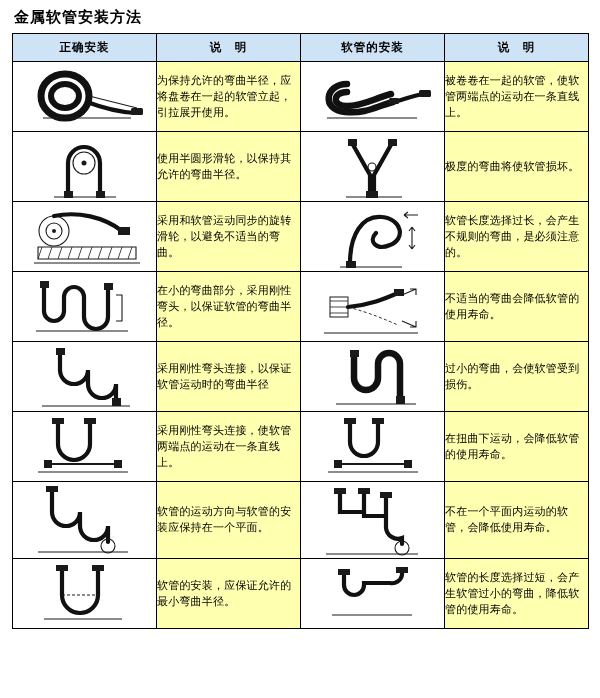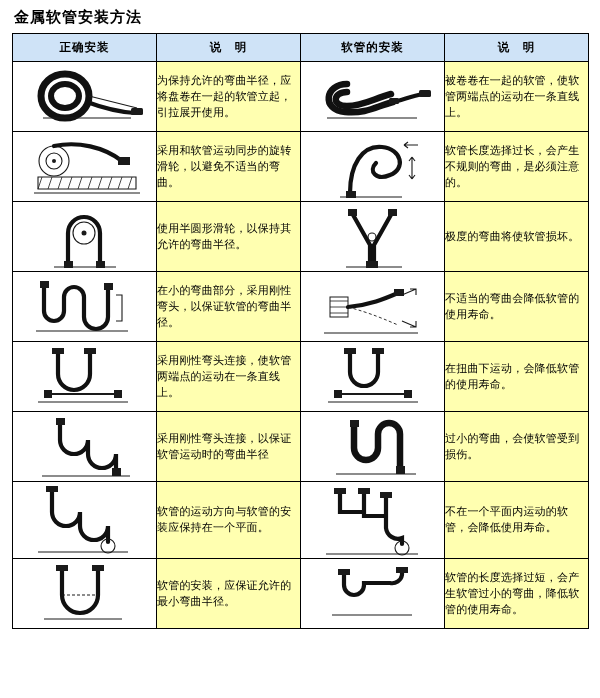--- a/index.html
+++ b/index.html
@@ -129,20 +129,50 @@
             <path class="ln" d="M20 52 L110 52"></path>
           </svg>
         </div>
       </td>
       <td class="cell-txt">被卷卷在一起的软管，使软管两端点的运动在一条直线上。</td>
     </tr>
 
     <tr class="row-body">
       <td class="cell-img">
         <div class="figbox">
+          <svg width="120" height="64" viewBox="0 0 120 64">
+            <path class="thick" d="M44 58 L44 28 A16 16 0 0 1 76 28 L76 58"></path>
+            <circle cx="60" cy="28" r="11" class="ln"></circle>
+            <circle cx="60" cy="28" r="2.5" class="fillk"></circle>
+            <rect x="40" y="56" width="9" height="7" class="fillk"></rect>
+            <rect x="72" y="56" width="9" height="7" class="fillk"></rect>
+            <path class="ln" d="M30 62 L92 62"></path>
+          </svg>
+        </div>
+      </td>
+      <td class="cell-txt">使用半圆形滑轮，以保持其允许的弯曲半径。</td>
+      <td class="cell-img">
+        <div class="figbox">
+          <svg width="120" height="64" viewBox="0 0 120 64">
+            <path class="thick" d="M40 8 L58 40 L58 58"></path>
+            <path class="thick" d="M80 8 L62 40 L62 58"></path>
+            <circle cx="60" cy="32" r="4" class="ln"></circle>
+            <rect x="36" y="4" width="9" height="7" class="fillk"></rect>
+            <rect x="76" y="4" width="9" height="7" class="fillk"></rect>
+            <rect x="54" y="56" width="12" height="7" class="fillk"></rect>
+            <path class="ln" d="M34 62 L90 62"></path>
+          </svg>
+        </div>
+      </td>
+      <td class="cell-txt">极度的弯曲将使软管损坏。</td>
+    </tr>
+
+    <tr class="row-body">
+      <td class="cell-img">
+        <div class="figbox">
           <svg width="132" height="64" viewBox="0 0 132 64">
             <circle cx="36" cy="26" r="15" class="ln"></circle>
             <circle cx="36" cy="26" r="8" class="ln"></circle>
             <circle cx="36" cy="26" r="2" class="fillk"></circle>
             <path class="thick" d="M36 11 C 60 6, 86 12, 104 26"></path>
             <path class="ln" d="M20 42 L118 42 L118 54 L20 54 Z"></path>
             <path class="hatch" d="M24 42 L20 54 M34 42 L30 54 M44 42 L40 54 M54 42 L50 54 M64 42 L60 54 M74 42 L70 54 M84 42 L80 54 M94 42 L90 54 M104 42 L100 54 M114 42 L110 54"></path>
             <rect x="100" y="22" width="12" height="8" class="fillk"></rect>
             <path class="ln" d="M16 58 L122 58"></path>
           </svg>
@@ -159,50 +189,20 @@
             <path class="ln" d="M106 22 L106 44 M106 22 L103 26 M106 22 L109 26 M106 44 L103 40 M106 44 L109 40"></path>
           </svg>
         </div>
       </td>
       <td class="cell-txt">软管长度选择过长，会产生不规则的弯曲，是必须注意的。</td>
     </tr>
 
     <tr class="row-body">
       <td class="cell-img">
         <div class="figbox">
-          <svg width="120" height="64" viewBox="0 0 120 64">
-            <path class="thick" d="M44 58 L44 28 A16 16 0 0 1 76 28 L76 58"></path>
-            <circle cx="60" cy="28" r="11" class="ln"></circle>
-            <circle cx="60" cy="28" r="2.5" class="fillk"></circle>
-            <rect x="40" y="56" width="9" height="7" class="fillk"></rect>
-            <rect x="72" y="56" width="9" height="7" class="fillk"></rect>
-            <path class="ln" d="M30 62 L92 62"></path>
-          </svg>
-        </div>
-      </td>
-      <td class="cell-txt">使用半圆形滑轮，以保持其允许的弯曲半径。</td>
-      <td class="cell-img">
-        <div class="figbox">
-          <svg width="120" height="64" viewBox="0 0 120 64">
-            <path class="thick" d="M40 8 L58 40 L58 58"></path>
-            <path class="thick" d="M80 8 L62 40 L62 58"></path>
-            <circle cx="60" cy="32" r="4" class="ln"></circle>
-            <rect x="36" y="4" width="9" height="7" class="fillk"></rect>
-            <rect x="76" y="4" width="9" height="7" class="fillk"></rect>
-            <rect x="54" y="56" width="12" height="7" class="fillk"></rect>
-            <path class="ln" d="M34 62 L90 62"></path>
-          </svg>
-        </div>
-      </td>
-      <td class="cell-txt">极度的弯曲将使软管损坏。</td>
-    </tr>
-
-    <tr class="row-body">
-      <td class="cell-img">
-        <div class="figbox">
           <svg width="132" height="64" viewBox="0 0 132 64">
             <path class="thick" d="M26 10 L26 36 A10 10 0 0 0 46 36 L46 22 A10 10 0 0 1 66 22 L66 42 A12 12 0 0 0 90 42 L90 14"></path>
             <rect x="22" y="6" width="9" height="7" class="fillk"></rect>
             <rect x="86" y="8" width="9" height="7" class="fillk"></rect>
             <path class="ln" d="M18 56 L110 56"></path>
             <path class="ln" d="M98 20 L104 20 L104 46 L98 46"></path>
           </svg>
         </div>
       </td>
       <td class="cell-txt">在小的弯曲部分，采用刚性弯头，以保证软管的弯曲半径。</td>
@@ -219,20 +219,45 @@
             <path class="ln" d="M18 58 L112 58"></path>
           </svg>
         </div>
       </td>
       <td class="cell-txt">不适当的弯曲会降低软管的使用寿命。</td>
     </tr>
 
     <tr class="row-body">
       <td class="cell-img">
         <div class="figbox">
+          <svg width="132" height="66" viewBox="0 0 132 66">
+            <path class="thick" d="M42 8 L42 26 A14 14 0 0 0 70 26 L70 40 A14 14 0 0 0 98 40 L98 56"></path>
+            <rect x="38" y="4" width="9" height="7" class="fillk"></rect>
+            <rect x="94" y="54" width="9" height="8" class="fillk"></rect>
+            <path class="ln" d="M24 62 L112 62"></path>
+          </svg>
+        </div>
+      </td>
+      <td class="cell-txt">采用刚性弯头连接，以保证软管运动时的弯曲半径</td>
+      <td class="cell-img">
+        <div class="figbox">
+          <svg width="132" height="66" viewBox="0 0 132 66">
+            <path class="thickw" d="M48 10 L48 34 A12 12 0 0 0 72 34 L72 20 A11 11 0 0 1 94 20 L94 54"></path>
+            <rect x="44" y="6" width="9" height="7" class="fillk"></rect>
+            <rect x="90" y="52" width="9" height="8" class="fillk"></rect>
+            <path class="ln" d="M30 60 L110 60"></path>
+          </svg>
+        </div>
+      </td>
+      <td class="cell-txt">过小的弯曲，会使软管受到损伤。</td>
+    </tr>
+
+    <tr class="row-body">
+      <td class="cell-img">
+        <div class="figbox">
           <svg width="132" height="62" viewBox="0 0 132 62">
             <path class="thick" d="M40 6 L40 28 A16 16 0 0 0 72 28 L72 6"></path>
             <path class="ln" d="M36 4 L44 4 M68 4 L76 4"></path>
             <rect x="34" y="2" width="12" height="6" class="fillk"></rect>
             <rect x="66" y="2" width="12" height="6" class="fillk"></rect>
             <path class="ln2" d="M30 48 L100 48"></path>
             <rect x="26" y="44" width="8" height="8" class="fillk"></rect>
             <rect x="96" y="44" width="8" height="8" class="fillk"></rect>
             <path class="ln" d="M20 56 L110 56"></path>
           </svg>
@@ -248,45 +273,20 @@
             <path class="ln2" d="M32 48 L102 48"></path>
             <rect x="28" y="44" width="8" height="8" class="fillk"></rect>
             <rect x="98" y="44" width="8" height="8" class="fillk"></rect>
             <path class="ln" d="M22 56 L112 56"></path>
           </svg>
         </div>
       </td>
       <td class="cell-txt">在扭曲下运动，会降低软管的使用寿命。</td>
     </tr>
 
-    <tr class="row-body">
-      <td class="cell-img">
-        <div class="figbox">
-          <svg width="132" height="66" viewBox="0 0 132 66">
-            <path class="thick" d="M42 8 L42 26 A14 14 0 0 0 70 26 L70 40 A14 14 0 0 0 98 40 L98 56"></path>
-            <rect x="38" y="4" width="9" height="7" class="fillk"></rect>
-            <rect x="94" y="54" width="9" height="8" class="fillk"></rect>
-            <path class="ln" d="M24 62 L112 62"></path>
-          </svg>
-        </div>
-      </td>
-      <td class="cell-txt">采用刚性弯头连接，以保证软管运动时的弯曲半径</td>
-      <td class="cell-img">
-        <div class="figbox">
-          <svg width="132" height="66" viewBox="0 0 132 66">
-            <path class="thickw" d="M48 10 L48 34 A12 12 0 0 0 72 34 L72 20 A11 11 0 0 1 94 20 L94 54"></path>
-            <rect x="44" y="6" width="9" height="7" class="fillk"></rect>
-            <rect x="90" y="52" width="9" height="8" class="fillk"></rect>
-            <path class="ln" d="M30 60 L110 60"></path>
-          </svg>
-        </div>
-      </td>
-      <td class="cell-txt">过小的弯曲，会使软管受到损伤。</td>
-    </tr>
-
 
     <tr class="row-body">
       <td class="cell-img">
         <div class="figbox">
           <svg width="132" height="76" viewBox="0 0 132 76">
             <path class="thick" d="M34 8 L34 30 A14 14 0 0 0 62 30 L62 44 A14 14 0 0 0 90 44 L90 60"></path>
             <rect x="28" y="4" width="12" height="6" class="fillk"></rect>
             <circle cx="90" cy="64" r="7" class="ln"></circle>
             <path class="ln" d="M20 70 L110 70"></path>
           </svg>

